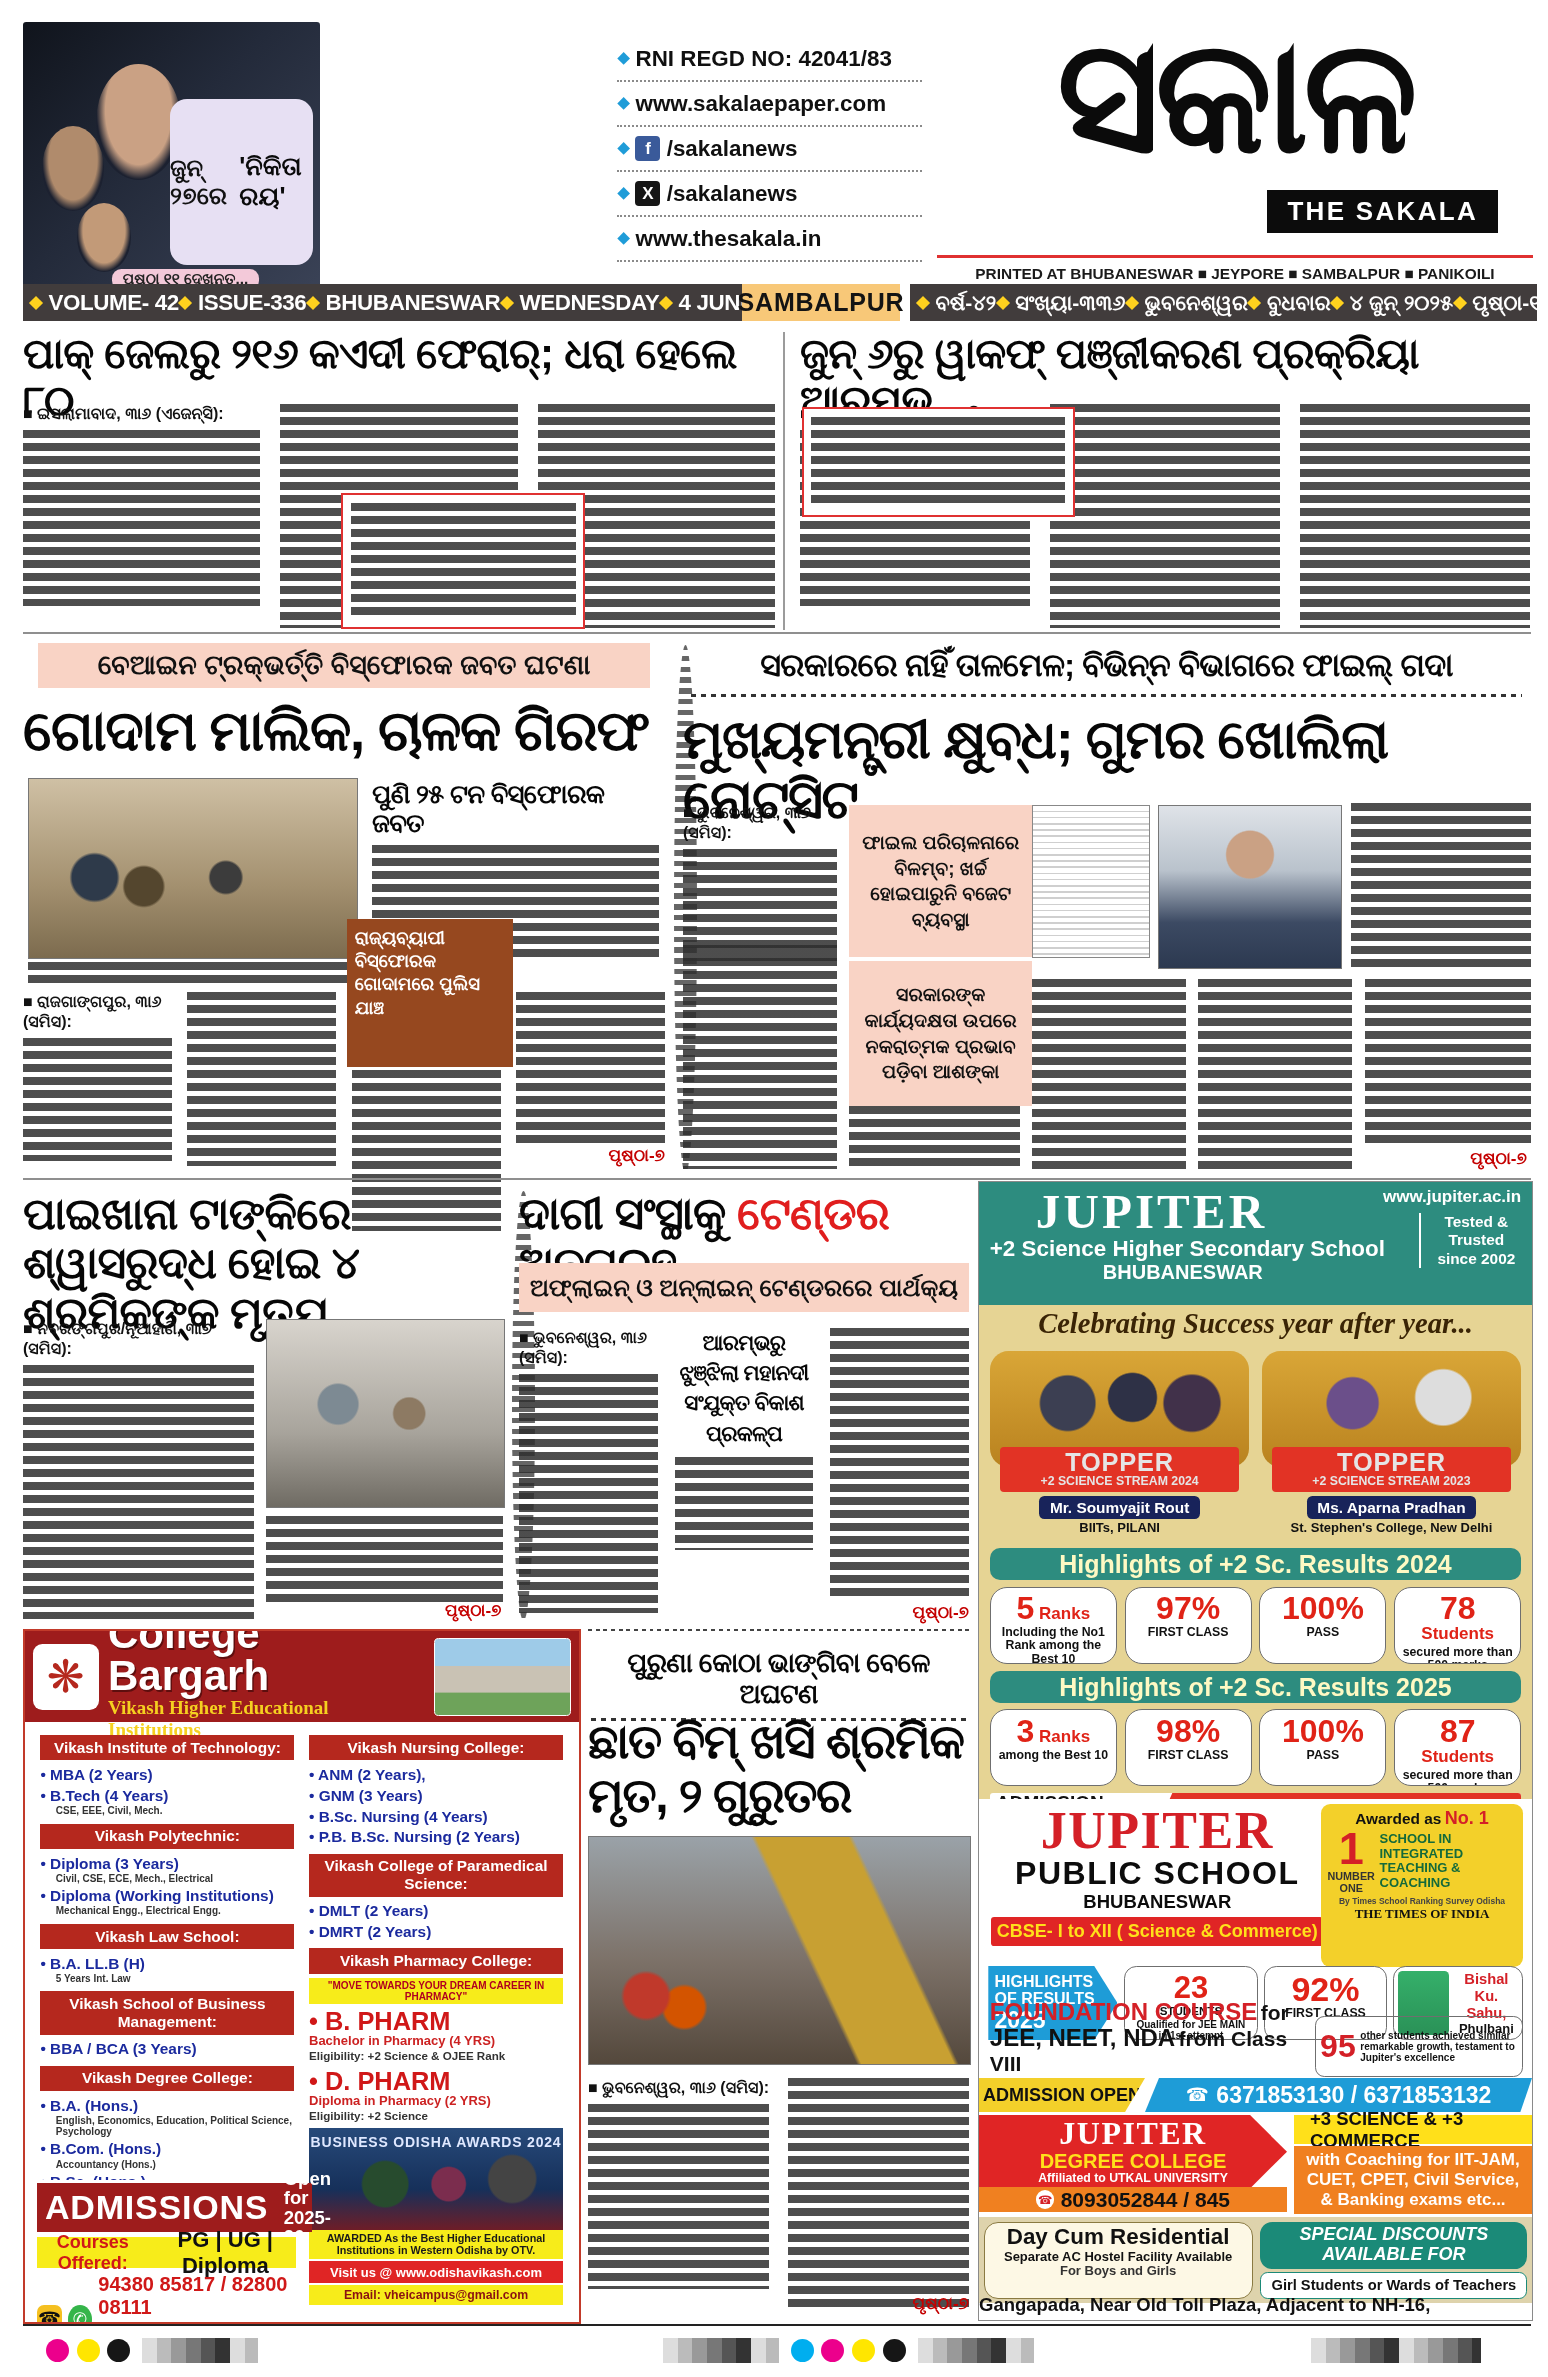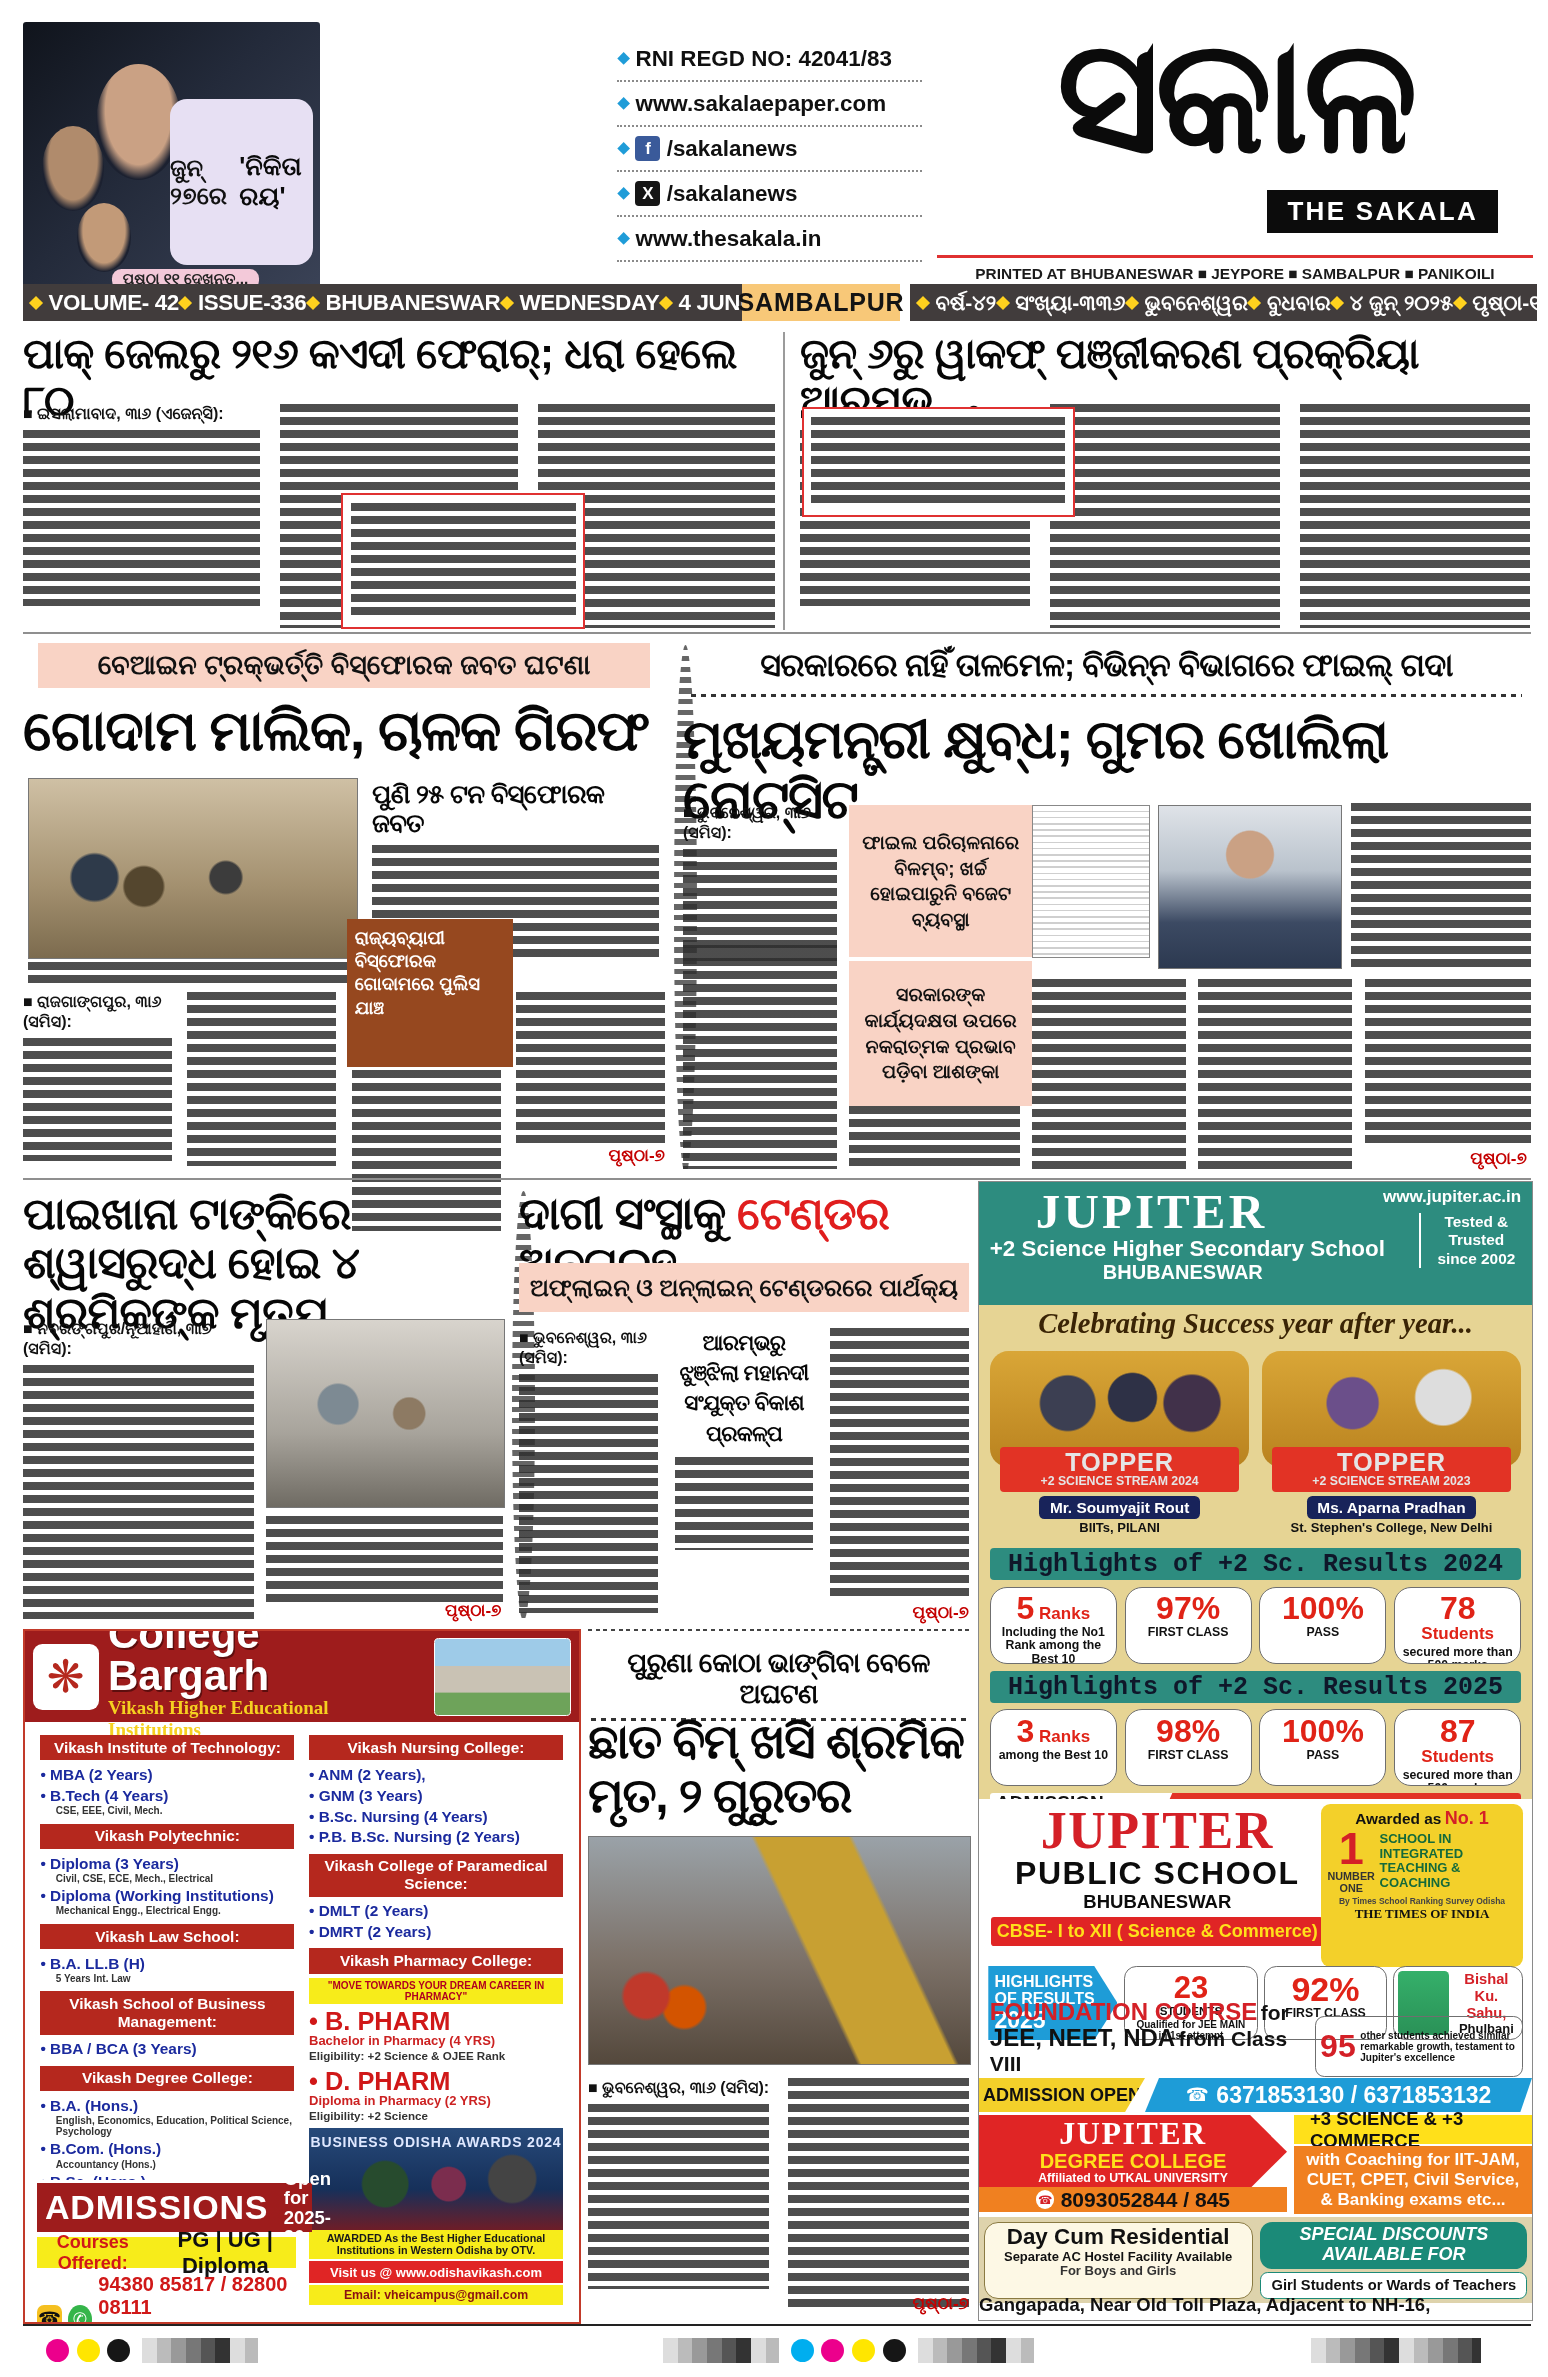--- a/index.html
+++ b/index.html
@@ -26,21 +26,21 @@
   .bar .bar-item{display:flex;align-items:center;white-space:nowrap;}
   
   .hlink{display:flex;align-items:center;height:43px;border-bottom:2.3px dotted #8a8a8a;font-weight:800;font-size:22.4px;color:#101010;}
   .sq{display:inline-flex;align-items:center;justify-content:center;width:25px;height:25px;border-radius:3.9px;
       color:#fff;font-weight:900;font-size:17px;margin-right:6.2px;}
   .sq.fb{background:#3a5a9a;}
   .sq.xx{background:#161616;}
   
   .ph{background:linear-gradient(135deg,#b9ab97 0%,#8d8070 45%,#6f6556 100%);border:0.8px solid #777;}
   
-  .tealbar{background:#2d8c7f;color:#0f172a;border-radius:4px;font-family:Liberation Mono, monospace;
+  .tealbar{background:#2d8c7f;color:#fef9c3;border-radius:10px;font-family:Liberation Sans, sans-serif;
            font-weight:800;display:flex;align-items:center;justify-content:center;}
   .stat{background:#fff;border:1.5px solid #6f6f6f;border-radius:17px;text-align:center;flex:1;
         display:flex;flex-direction:column;gap:1.5px;padding:4.6px 6.2px;overflow:hidden;}
   .stat-num{color:#e02317;font-weight:900;font-size:32px;line-height:1;}
   .stat-unit{color:#e02317;font-weight:800;font-size:17px;}
   .stat-desc{font-weight:800;font-size:12.3px;color:#101010;line-height:1.12;}
   .tcard{flex:1;display:flex;flex-direction:column;align-items:center;min-width:0;}
   .tphoto{width:100%;height:116px;border-radius:18.5px;background:
       radial-gradient(circle at 30% 45%,#3c3f52 0 14%,transparent 15%),
       radial-gradient(circle at 55% 40%,#2e3146 0 15%,transparent 16%),

